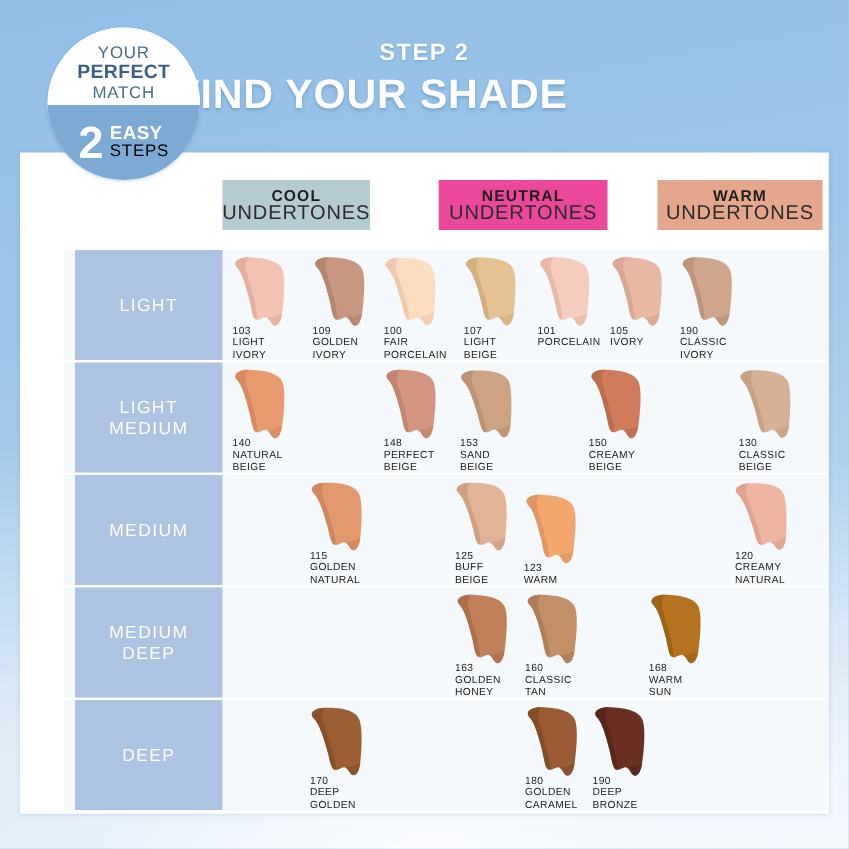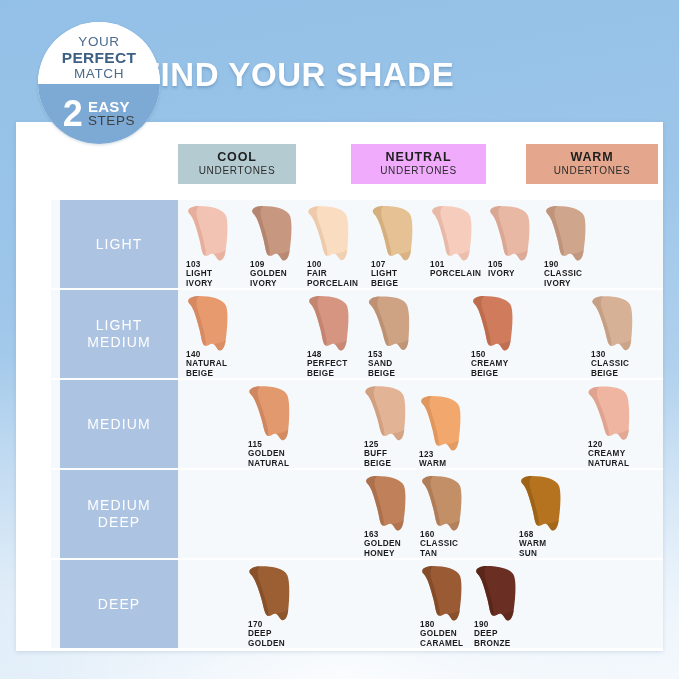--- a/index.html
+++ b/index.html
@@ -31,21 +31,21 @@
   .badge .bot{
     position:absolute;left:0;top:62px;width:100%;height:60px;background:#7daad5;
     display:flex;align-items:center;justify-content:center;
   }
   .badge .l1{font-size:13.5px;letter-spacing:.6px;color:#4b6b8d;line-height:15px;font-weight:400;}
   .badge .l2{font-size:15.5px;letter-spacing:.3px;color:#3c5f84;line-height:17px;font-weight:bold;}
   .badge .l3{font-size:13.5px;letter-spacing:.6px;color:#4b6b8d;line-height:16px;font-weight:400;}
   .badge .num{font-size:36px;font-weight:bold;color:#fff;line-height:34px;margin-right:5px;}
   .badge .es{display:flex;flex-direction:column;line-height:14px;}
   .badge .e1{font-size:15px;font-weight:bold;color:#fff;letter-spacing:.3px;}
-  .badge .e2{font-size:13.5px;color:#404040;letter-spacing:.6px;}
+  .badge .e2{font-size:13.5px;color:#000000;letter-spacing:.6px;}
 
   .step{
     position:absolute;left:0;top:32px;width:679px;text-align:center;
     font-size:19px;font-weight:bold;letter-spacing:1.2px;color:#ffffff;
     text-shadow:0 1px 2px rgba(70,110,150,.35);
   }
   .headline{
     position:absolute;left:0;top:56px;width:594px;text-align:center;
     font-size:33px;font-weight:bold;letter-spacing:.6px;color:#ffffff;
     text-shadow:0 2px 3px rgba(70,110,150,.4);
@@ -56,33 +56,33 @@
     position:absolute;left:16px;top:122px;width:647px;height:529px;background:#ffffff;
     box-shadow:0 1px 4px rgba(60,100,140,.18);
   }
 
   
   .chip{
     position:absolute;height:40px;display:flex;flex-direction:column;
     align-items:center;justify-content:center;box-sizing:border-box;
   }
   .chip .c1{font-size:12.5px;font-weight:bold;letter-spacing:.9px;color:#1e1e1e;line-height:14px;}
-  .chip .c2{font-size:10px;letter-spacing:.7px;color:#2b2b2b;line-height:14px;}
+  .chip .c2{font-size:16px;letter-spacing:.7px;color:#2b2b2b;line-height:14px;}
 
   
   .row{position:absolute;left:0;width:668px;}
   .row .band{position:absolute;left:35px;top:0;width:612px;height:88px;background:#f6f9fc;}
   .rowlabel{
     position:absolute;left:44px;top:0;width:118px;height:88px;background:#adc3e2;
     display:flex;align-items:center;justify-content:center;text-align:center;
     color:#ffffff;font-size:14px;letter-spacing:1.1px;line-height:17px;
   }
 
   
-  .sw{position:absolute;width:66px;font-weight:bold;}
+  .sw{position:absolute;width:66px;}
   .smear{position:relative;width:46px;height:62px;}
   .smear svg{display:block;width:46px;height:62px;overflow:visible;}
   .swname{
     position:absolute;left:0;top:56px;width:78px;
     font-size:8.2px;line-height:9.4px;letter-spacing:.35px;color:#1b1b1b;
     white-space:pre-line;
   }
 </style>
 </head>
 <body>
@@ -97,29 +97,30 @@
     </div>
     <div class="bot">
       <div class="num">2</div>
       <div class="es">
         <div class="e1">EASY</div>
         <div class="e2">STEPS</div>
       </div>
     </div>
   </div>
 
+  <div class="step">STEP 2</div>
   <div class="headline">FIND YOUR SHADE</div>
 
   <div class="card">
     <div id="chips">
         <div class="chip" style="left: 162px; top: 22px; width: 118px; background: rgb(180, 203, 209);">
           <div class="c1">COOL</div>
           <div class="c2">UNDERTONES</div>
         </div>
-        <div class="chip" style="left: 335px; top: 22px; width: 135px; background: #f0abfc;">
+        <div class="chip" style="left: 335px; top: 22px; width: 135px; background: #ec4899;">
           <div class="c1">NEUTRAL</div>
           <div class="c2">UNDERTONES</div>
         </div>
         <div class="chip" style="left: 510px; top: 22px; width: 132px; background: rgb(228, 167, 141);">
           <div class="c1">WARM</div>
           <div class="c2">UNDERTONES</div>
         </div>
       </div>
     <div id="rows">
         <div class="row" style="top: 78px; height: 88px;">

